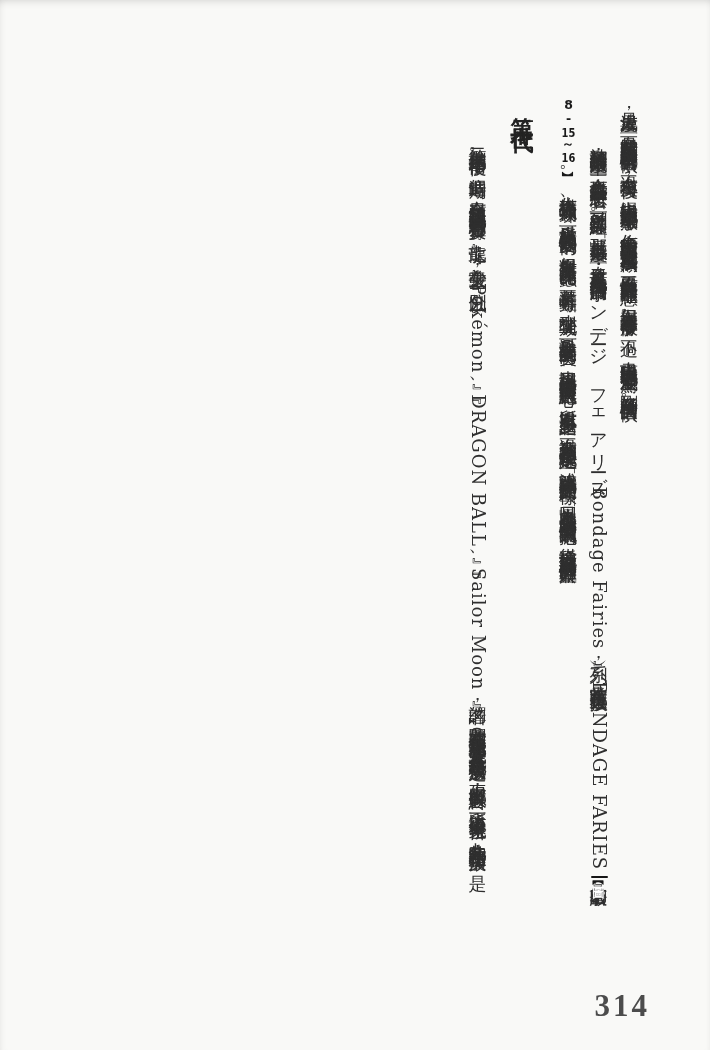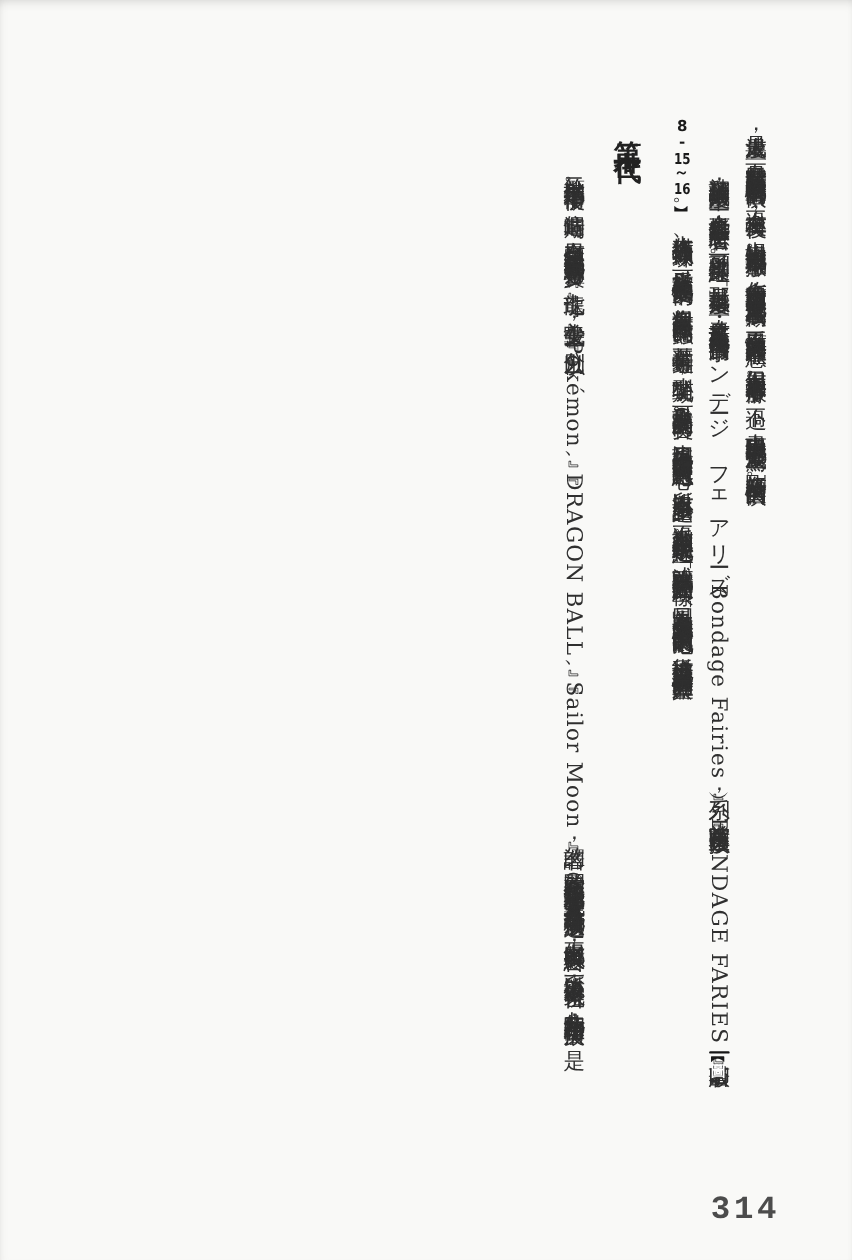--- a/index.html
+++ b/index.html
@@ -64,22 +64,22 @@
     background: #161616;
     color: #ffffff;
     padding: 1px 1px;
     border-radius: 1px;
   }
 
   .page-num {
     position: absolute;
     right: 60px;
     bottom: 26px;
-    font-family: Liberation Mono, monospace;
-    font-size: 27px;
+    font-family: Liberation Serif, serif;
+    font-size: 31px;
     font-weight: bold;
     letter-spacing: 3px;
     color: #4c4c4c;
   }
 </style>
 </head>
 <body>
 
 <div class="page">
 

